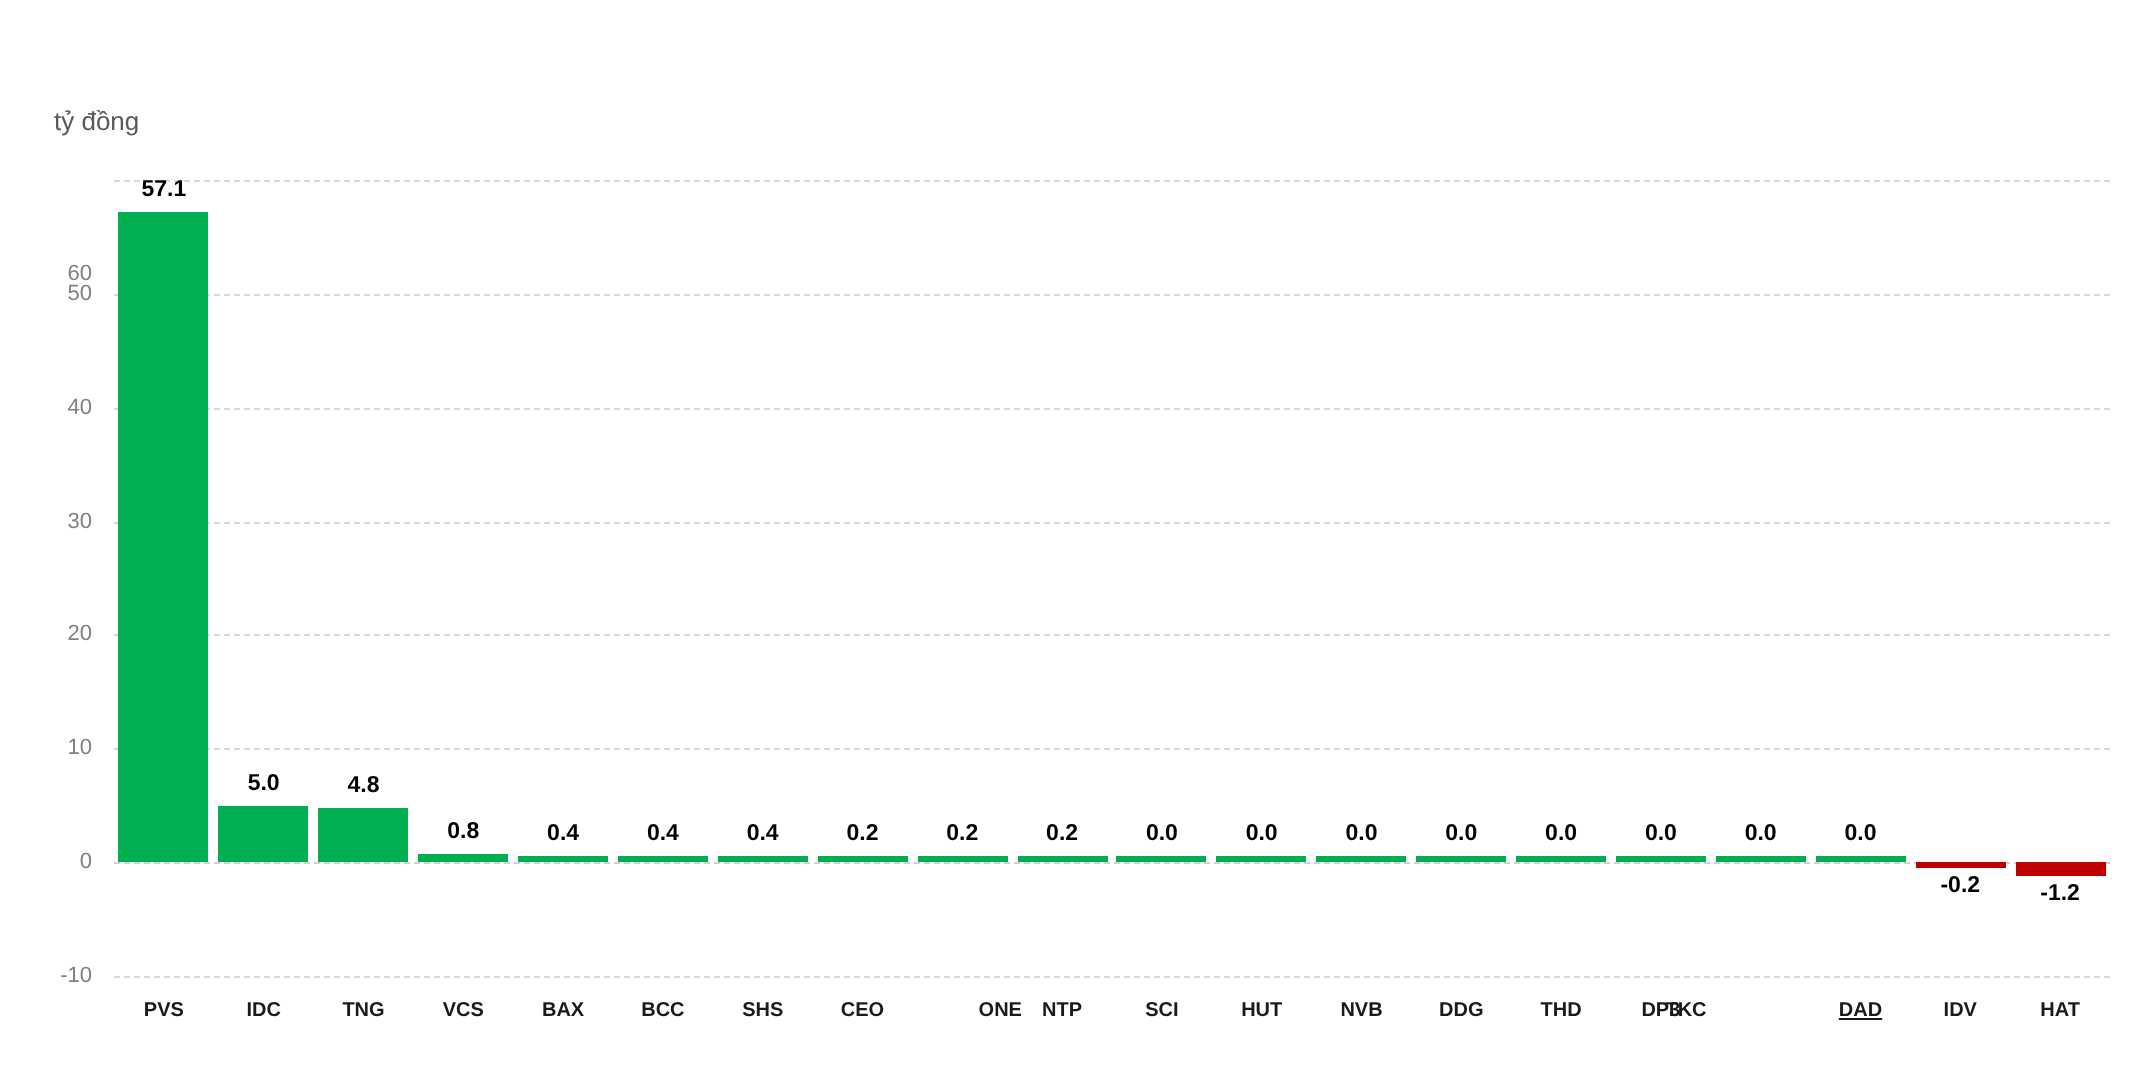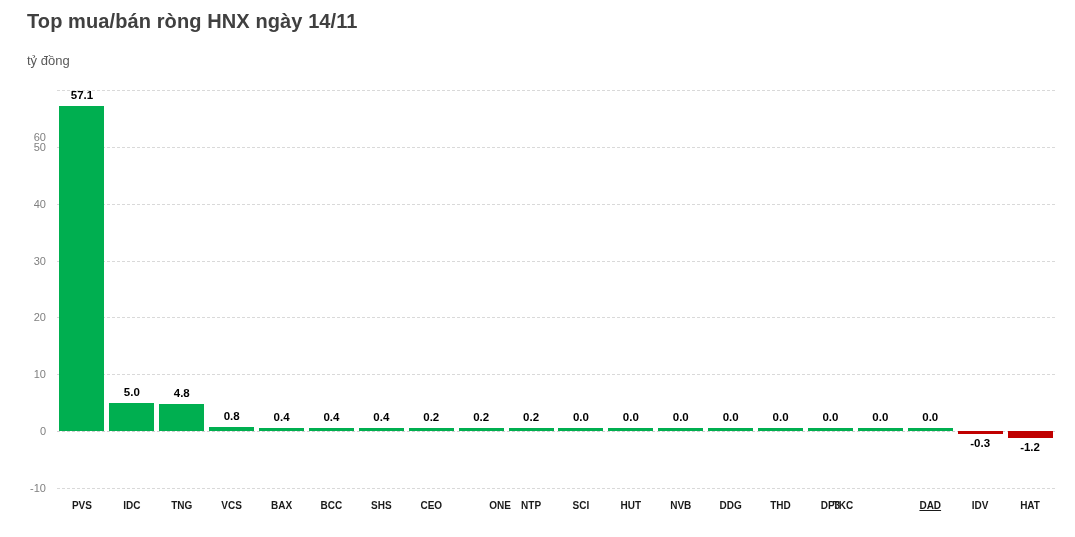--- a/index.html
+++ b/index.html
@@ -108,21 +108,20 @@
     white-space: nowrap;
     transform: translateX(-50%);
     top: 500px;
   }
 </style>
 </head>
 <body>
 
 <div id="chart-root">
 
-  <div id="chart-title">Top mua/bán ròng HNX ngày 14/11</div>
 
   <div id="y-unit-label">tỷ đồng</div>
 
   <div id="y-axis-labels">
       <div class="y-tick-label" style="top: 398px;">-10</div>
       <div class="y-tick-label" style="top: 341.143px;">0</div>
       <div class="y-tick-label" style="top: 284.286px;">10</div>
       <div class="y-tick-label" style="top: 227.429px;">20</div>
       <div class="y-tick-label" style="top: 170.571px;">30</div>
       <div class="y-tick-label" style="top: 113.714px;">40</div>
@@ -190,17 +189,17 @@
     <div class="bar-value" style="left: 730.65px; top: 411.143px;">0.0</div>
     <div class="cat-label" style="left: 730.65px;">DDG</div>
     <div class="bar-value" style="left: 780.55px; top: 411.143px;">0.0</div>
     <div class="cat-label" style="left: 780.55px;">THD</div>
     <div class="bar-value" style="left: 830.45px; top: 411.143px;">0.0</div>
     <div class="cat-label" style="left: 830.45px;">DP3</div>
     <div class="bar-value" style="left: 880.35px; top: 411.143px;">0.0</div>
     <div class="cat-label" style="left: 843px;">TKC</div>
     <div class="bar-value" style="left: 930.25px; top: 411.143px;">0.0</div>
     <div class="cat-label" style="left: 930.25px; text-decoration: underline;">DAD</div>
-    <div class="bar-value" style="left: 980.15px; top: 437.143px;">-0.3</div>
+    <div class="bar-value" style="left: 980.15px; top: 437.143px;">-0.2</div>
     <div class="cat-label" style="left: 980.15px;">IDV</div>
     <div class="bar-value" style="left: 1030.05px; top: 440.966px;">-1.2</div>
     <div class="cat-label" style="left: 1030.05px;">HAT</div>
   </div>
 
 </body></html>

